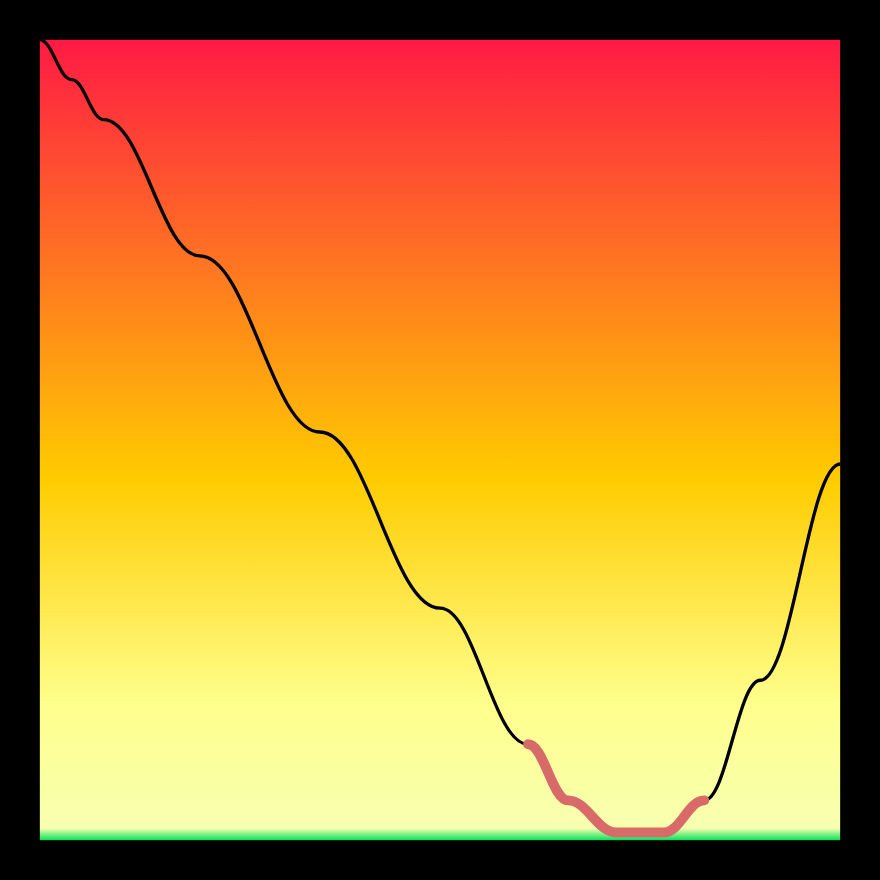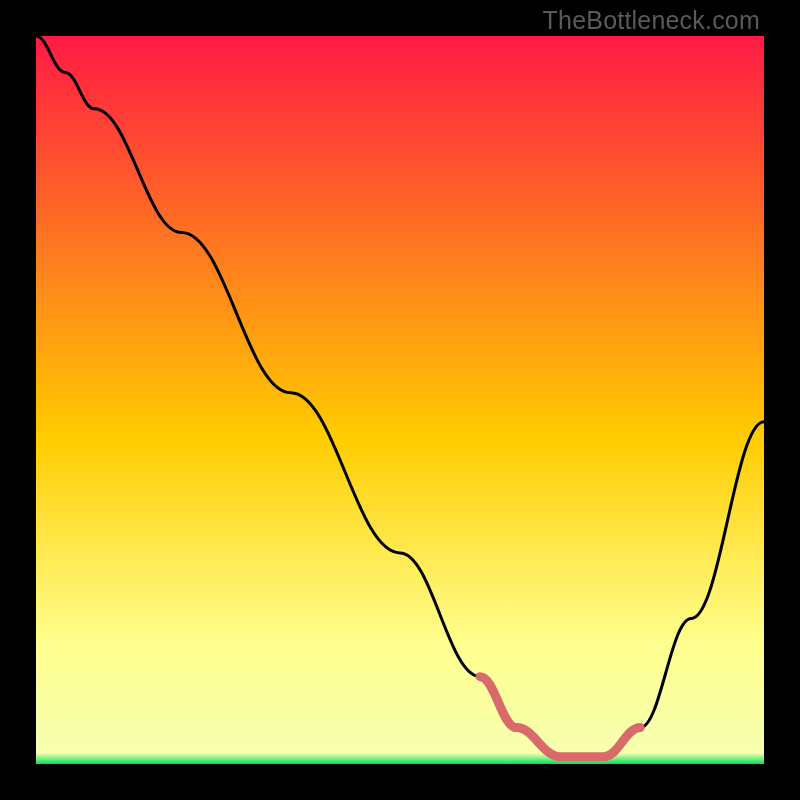--- a/index.html
+++ b/index.html
@@ -5,21 +5,20 @@
   html,body{margin:0;padding:0;width:800px;height:800px;background:#000;font-family:Arial,Helvetica,sans-serif}
   .frame{position:relative;width:800px;height:800px;background:#000}
   .plot{position:absolute;left:36px;top:36px;width:728px;height:728px}
   .watermark{position:absolute;top:6px;right:40px;color:#5a5a5a;font-size:25px;font-weight:400;letter-spacing:.2px}
   svg{position:absolute;left:0;top:0}
 </style>
 </head>
 <body>
 
 <div class="frame">
-  <div class="watermark">TheBottleneck.com</div>
 
   <div class="plot">
     <svg width="728" height="728" viewBox="0 0 728 728">
       <defs>
         <linearGradient id="bg" x1="0" y1="0" x2="0" y2="1">
           <stop offset="0" stop-color="#ff1a44"></stop>
           <stop offset="0.55" stop-color="#ffcc00"></stop>
           <stop offset="0.83" stop-color="#ffff8c"></stop>
           <stop offset="0.985" stop-color="#f7ffb0"></stop>
           <stop offset="1" stop-color="#00e05a"></stop>

